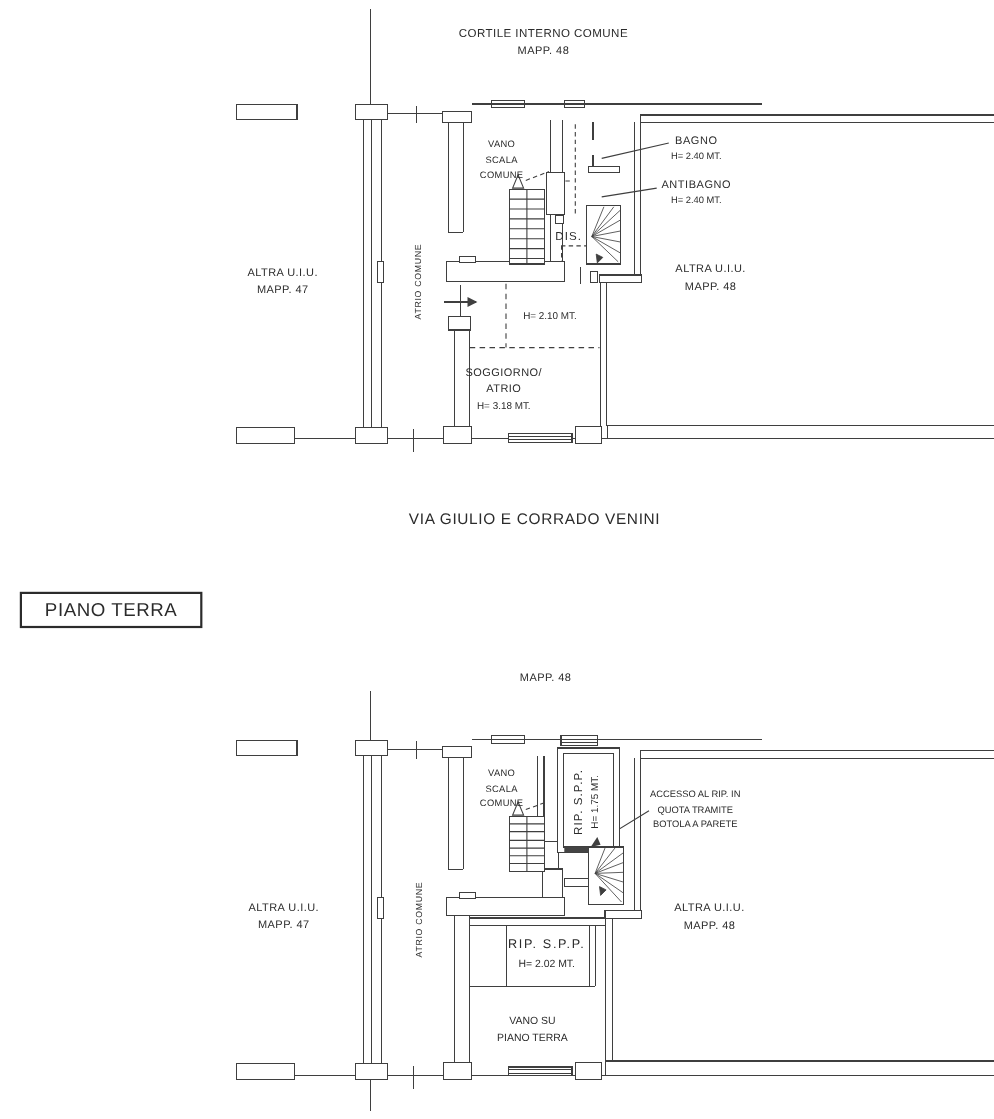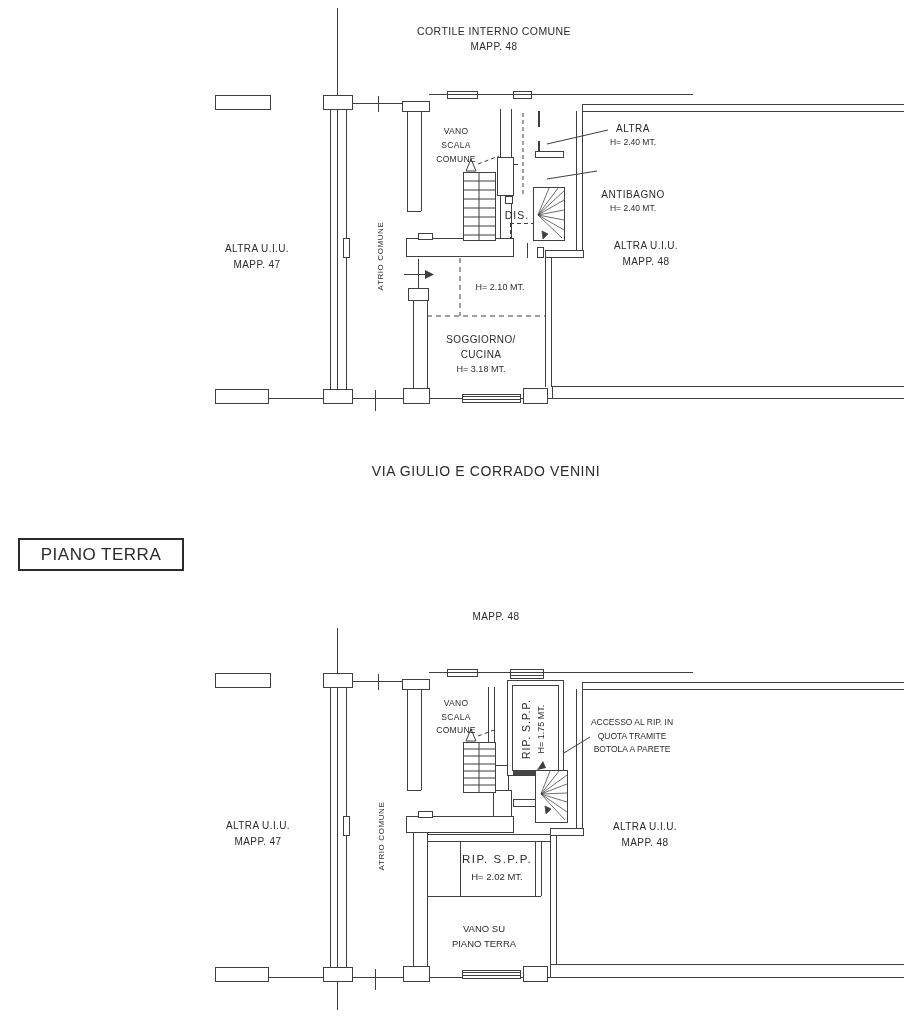--- a/index.html
+++ b/index.html
@@ -153,48 +153,48 @@
     <span class="ln" style="font-size:10px;">MAPP. 48</span>
   </div>
 
   <div class="lbl" style="left:456px;top:145px;font-size:8.5px;line-height:14px;letter-spacing:.3px;">
     <span class="ln">VANO</span>
     <span class="ln">SCALA</span>
     <span class="ln">COMUNE</span>
   </div>
 
   <div class="lbl" style="left:633px;top:135px;font-size:8.5px;line-height:13.5px;">
-    <span class="ln" style="font-size:10px;letter-spacing:.5px;">ALTRA</span>
+    <span class="ln" style="font-size:10px;letter-spacing:.5px;">BAGNO</span>
     <span class="ln">H= 2.40 MT.</span>
   </div>
 
-  <div class="lbl" style="left:633px;top:175px;font-size:8.5px;line-height:13.5px;margin-top:26px;">
+  <div class="lbl" style="left:633px;top:175px;font-size:8.5px;line-height:13.5px;">
     <span class="ln" style="font-size:10px;letter-spacing:.5px;">ANTIBAGNO</span>
     <span class="ln">H= 2.40 MT.</span>
   </div>
 
   <div class="lbl" style="left:517px;top:215px;font-size:10.5px;letter-spacing:1px;">DIS.</div>
 
   <div class="lbl" style="left:257px;top:256px;font-size:10px;line-height:15.5px;letter-spacing:.4px;">
     <span class="ln">ALTRA U.I.U.</span>
     <span class="ln">MAPP. 47</span>
   </div>
 
   <div class="lbl rot" style="left:380px;top:256px;font-size:8px;letter-spacing:.6px;">ATRIO COMUNE</div>
 
   <div class="lbl" style="left:646px;top:253px;font-size:10px;line-height:15.5px;letter-spacing:.4px;">
     <span class="ln">ALTRA U.I.U.</span>
     <span class="ln">MAPP. 48</span>
   </div>
 
   <div class="lbl" style="left:500px;top:287px;font-size:9px;">H= 2.10 MT.</div>
 
-  <div class="lbl" style="left:481px;top:354px;font-size:9px;line-height:15px;">
+  <div class="lbl" style="left:458px;top:354px;font-size:9px;line-height:15px;">
     <span class="ln" style="font-size:10px;letter-spacing:.4px;">SOGGIORNO/</span>
-    <span class="ln" style="font-size:10px;letter-spacing:.4px;">CUCINA</span>
+    <span class="ln" style="font-size:10px;letter-spacing:.4px;">ATRIO</span>
     <span class="ln">H= 3.18 MT.</span>
   </div>
 
   <div class="lbl" style="left:486px;top:471px;font-size:14px;letter-spacing:.6px;">VIA GIULIO E CORRADO VENINI</div>
 
   <div id="floor-box">
     <span>PIANO TERRA</span>
   </div>
 
   <div class="lbl" style="left:496px;top:617px;font-size:10.5px;line-height:16px;letter-spacing:.4px;">

